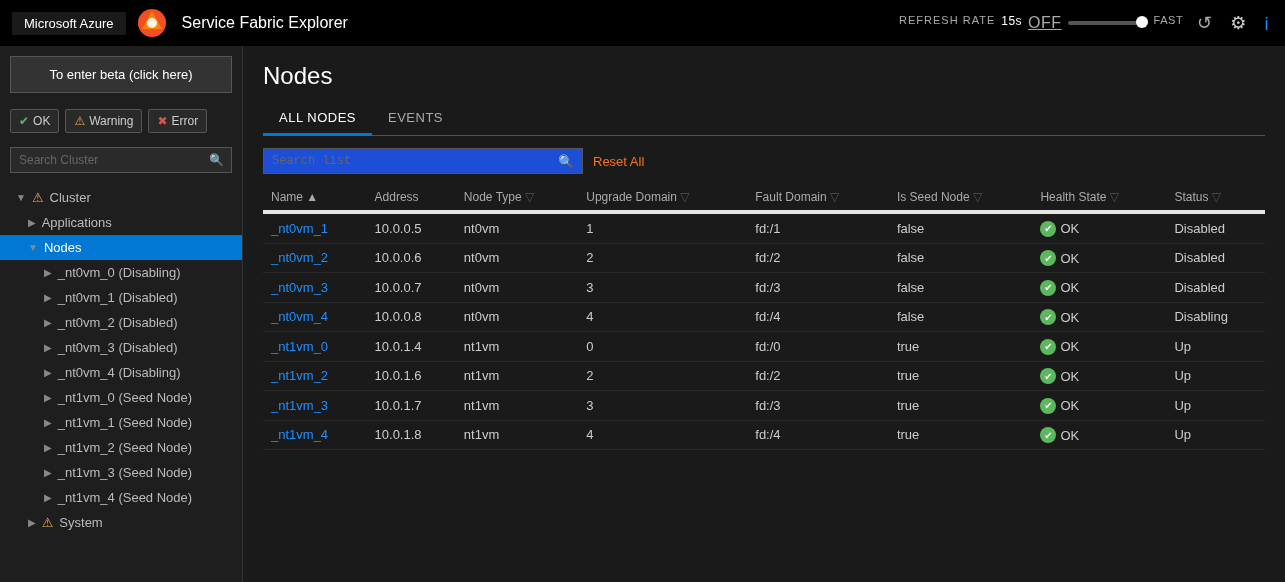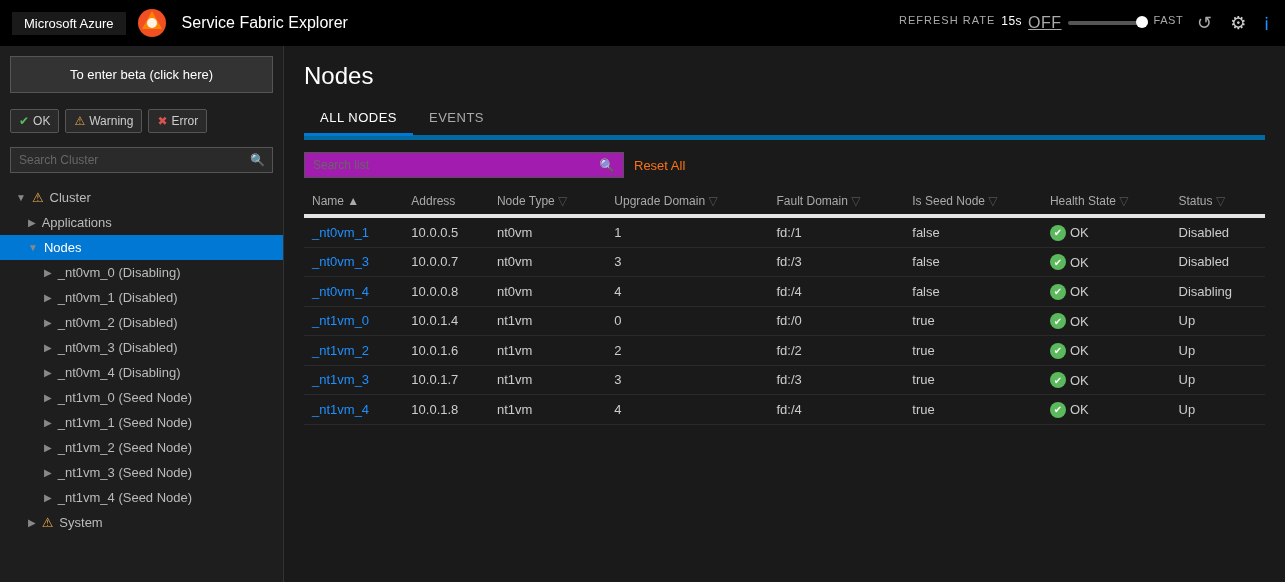--- a/index.html
+++ b/index.html
@@ -19,21 +19,21 @@
     .slider-thumb { position: absolute; right: 0; top: -5px; width: 12px; height: 12px; background: #fff; border-radius: 50%; }
     .refresh-fast { color: #aaa; font-size: 11px; }
     .topbar-btn { background: none; border: none; color: #aaa; cursor: pointer; font-size: 18px; padding: 4px; }
     .topbar-gear { color: #ccc; }
     .topbar-info { color: #1e90ff; }
 
     
     .main { display: flex; flex: 1; overflow: hidden; }
 
     
-    .sidebar { width: 284px; background: #1e1e1e; border-right: 1px solid #333; display: flex; flex-direction: column; flex-shrink: 0; overflow-y: auto; }
+    .sidebar { width: 243px; background: #1e1e1e; border-right: 1px solid #333; display: flex; flex-direction: column; flex-shrink: 0; overflow-y: auto; }
     .beta-banner { margin: 10px; background: #333; border: 1px solid #555; color: #fff; padding: 10px 14px; text-align: center; cursor: pointer; font-size: 13px; }
     .status-bar { display: flex; gap: 6px; padding: 6px 10px; }
     .status-btn { display: flex; align-items: center; gap: 4px; padding: 4px 8px; border: 1px solid #555; background: #2a2a2a; color: #ccc; cursor: pointer; font-size: 12px; border-radius: 2px; }
     .status-ok { color: #5cb85c; }
     .status-warning { color: #f0ad4e; }
     .status-error { color: #d9534f; }
     .search-cluster { margin: 8px 10px; position: relative; }
     .search-cluster input { width: 100%; background: #2a2a2a; border: 1px solid #555; color: #ccc; padding: 5px 32px 5px 8px; font-size: 12px; outline: none; }
     .search-cluster input::placeholder { color: #666; }
     .search-cluster .search-icon-inner { position: absolute; right: 8px; top: 50%; transform: translateY(-50%); color: #666; font-size: 12px; }
@@ -42,28 +42,28 @@
     .nav-item { padding: 5px 10px 5px 16px; cursor: pointer; display: flex; align-items: center; gap: 6px; color: #bbb; }
     .nav-item.active { background: #0078d4; color: #fff; }
     .nav-item.indent1 { padding-left: 28px; }
     .nav-item.indent2 { padding-left: 44px; }
 
     
     .content { flex: 1; display: flex; flex-direction: column; overflow: hidden; padding: 16px 20px 0 20px; }
     .page-title { font-size: 24px; font-weight: 300; color: #fff; margin-bottom: 12px; }
 
     
-    .tabs { display: flex; border-bottom: 5px solid #0369a1; margin-bottom: 12px; }
+    .tabs { display: flex; border-bottom: 1px solid #0369a1; margin-bottom: 12px; }
     .tab { padding: 8px 16px; cursor: pointer; color: #aaa; font-size: 13px; border-bottom: 3px solid transparent; margin-bottom: -1px; letter-spacing: 0.5px; }
     .tab.active { color: #fff; border-bottom: 3px solid #0078d4; }
 
     
     .table-controls { display: flex; align-items: center; gap: 10px; margin-bottom: 10px; }
     .search-list { position: relative; flex: 1; max-width: 320px; }
-    .search-list input { width: 100%; background: #a21caf; border: 1px solid #555; color: #ccc; padding: 5px 28px 5px 8px; font-size: 12px; outline: none; }
+    .search-list input { width: 100%; background: #1d4ed8; border: 1px solid #555; color: #ccc; padding: 5px 28px 5px 8px; font-size: 12px; outline: none; font-family: Liberation Mono, monospace; }
     .search-list input::placeholder { color: #666; }
     .search-list .sl-icon { position: absolute; right: 8px; top: 50%; transform: translateY(-50%); color: #666; }
     .reset-all { color: #f97316; cursor: pointer; font-size: 13px; background: none; border: none; }
 
     
     .table-wrap { overflow-y: auto; flex: 1; }
     table { width: 100%; border-collapse: collapse; }
     thead th { color: #aaa; font-weight: 400; font-size: 12px; padding: 6px 8px; text-align: left; border-bottom: 4px solid #e5e5e5; white-space: nowrap; }
     tbody tr { border-bottom: 1px solid #2a2a2a; }
     tbody td { padding: 6px 8px; color: #ccc; font-size: 13px; }
@@ -221,20 +221,30 @@
               <td><span class="node-link">_nt0vm_1</span></td>
               <td>10.0.0.5</td>
               <td>nt0vm</td>
               <td>1</td>
               <td>fd:/1</td>
               <td>false</td>
               <td><span class="ok-badge"><span class="ok-circle">✔</span> OK</span></td>
               <td>Disabled</td>
             </tr>
             <tr>
+              <td><span class="node-link">_nt0vm_2</span></td>
+              <td>10.0.0.6</td>
+              <td>nt0vm</td>
+              <td>2</td>
+              <td>fd:/2</td>
+              <td>false</td>
+              <td><span class="ok-badge"><span class="ok-circle">✔</span> OK</span></td>
+              <td>Disabled</td>
+            </tr>
+            <tr>
               <td><span class="node-link">_nt0vm_3</span></td>
               <td>10.0.0.7</td>
               <td>nt0vm</td>
               <td>3</td>
               <td>fd:/3</td>
               <td>false</td>
               <td><span class="ok-badge"><span class="ok-circle">✔</span> OK</span></td>
               <td>Disabled</td>
             </tr>
             <tr>

